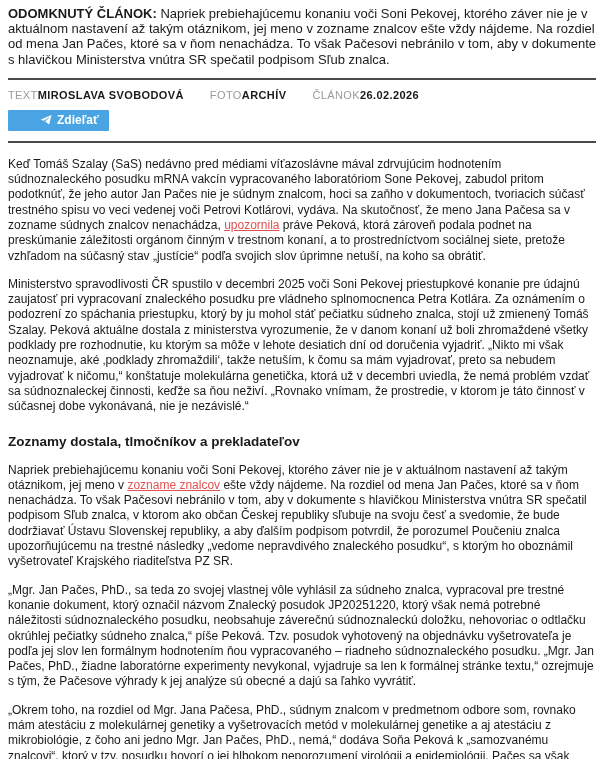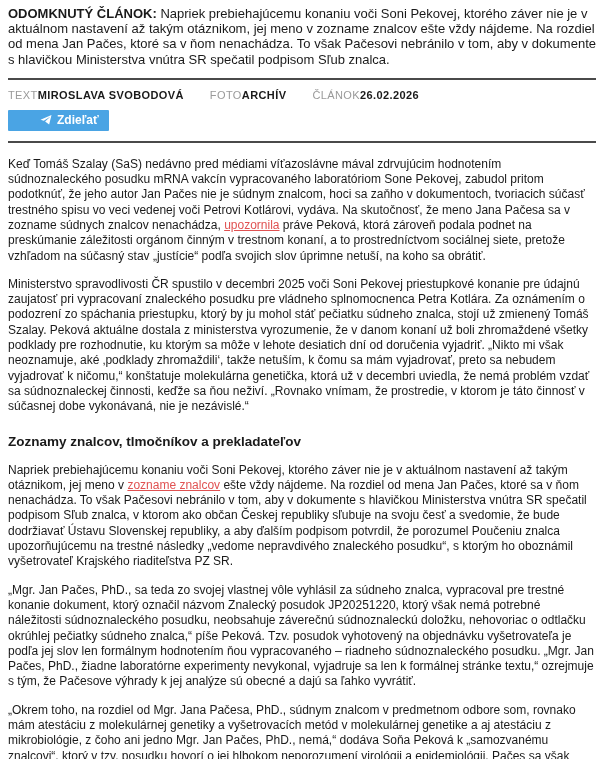--- a/index.html
+++ b/index.html
@@ -102,17 +102,17 @@
     </span>
     <span>Zdieľať</span>
   </button>
 </div>
 
 <hr class="rule">
 
 <div class="article">
     <p><span>Keď Tomáš Szalay (SaS) nedávno pred médiami víťazoslávne mával zdrvujúcim hodnotením súdnoznaleckého posudku mRNA vakcín vypracovaného laboratóriom Sone Pekovej, zabudol pritom podotknúť, že jeho autor Jan Pačes nie je súdnym znalcom, hoci sa zaňho v dokumentoch, tvoriacich súčasť trestného spisu vo veci vedenej voči Petrovi Kotlárovi, vydáva. Na skutočnosť, že meno Jana Pačesa sa v zozname súdnych znalcov nenachádza, </span><a href="#">upozornila</a><span> práve Peková, ktorá zároveň podala podnet na preskúmanie záležitosti orgánom činným v trestnom konaní, a to prostredníctvom sociálnej siete, pretože vzhľadom na súčasný stav „justície“ podľa svojich slov úprimne netuší, na koho sa obrátiť.</span></p>
     <p><span>Ministerstvo spravodlivosti ČR spustilo v decembri 2025 voči Soni Pekovej priestupkové konanie pre údajnú zaujatosť pri vypracovaní znaleckého posudku pre vládneho splnomocnenca Petra Kotlára. Za oznámením o podozrení zo spáchania priestupku, ktorý by ju mohol stáť pečiatku súdneho znalca, stojí už zmienený Tomáš Szalay. Peková aktuálne dostala z ministerstva vyrozumenie, že v danom konaní už boli zhromaždené všetky podklady pre rozhodnutie, ku ktorým sa môže v lehote desiatich dní od doručenia vyjadriť. „Nikto mi však neoznamuje, aké ‚podklady zhromaždili‘, takže netuším, k čomu sa mám vyjadrovať, preto sa nebudem vyjadrovať k ničomu,“ konštatuje molekulárna genetička, ktorá už v decembri uviedla, že nemá problém vzdať sa súdnoznaleckej činnosti, keďže sa ňou neživí. „Rovnako vnímam, že prostredie, v ktorom je táto činnosť v súčasnej dobe vykonávaná, nie je nezávislé.“</span></p>
-    <h2><span>Zoznamy znalcov, tlmočníkov a prekladateľov</span></h2>
+    <h2><span>Zoznamy dostala, tlmočníkov a prekladateľov</span></h2>
     <p><span>Napriek prebiehajúcemu konaniu voči Soni Pekovej, ktorého záver nie je v aktuálnom nastavení až takým otáznikom, jej meno v </span><a href="#">zozname znalcov</a><span> ešte vždy nájdeme. Na rozdiel od mena Jan Pačes, ktoré sa v ňom nenachádza. To však Pačesovi nebránilo v tom, aby v dokumente s hlavičkou Ministerstva vnútra SR spečatil podpisom Sľub znalca, v ktorom ako občan Českej republiky sľubuje na svoju česť a svedomie, že bude dodržiavať Ústavu Slovenskej republiky, a aby ďalším podpisom potvrdil, že porozumel Poučeniu znalca upozorňujúcemu na trestné následky „vedome nepravdivého znaleckého posudku“, s ktorým ho oboznámil vyšetrovateľ Krajského riaditeľstva PZ SR.</span></p>
     <p><span>„Mgr. Jan Pačes, PhD., sa teda zo svojej vlastnej vôle vyhlásil za súdneho znalca, vypracoval pre trestné konanie dokument, ktorý označil názvom Znalecký posudok JP20251220, ktorý však nemá potrebné náležitosti súdnoznaleckého posudku, neobsahuje záverečnú súdnoznaleckú doložku, nehovoriac o odtlačku okrúhlej pečiatky súdneho znalca,“ píše Peková. Tzv. posudok vyhotovený na objednávku vyšetrovateľa je podľa jej slov len formálnym hodnotením ňou vypracovaného – riadneho súdnoznaleckého posudku. „Mgr. Jan Pačes, PhD., žiadne laboratórne experimenty nevykonal, vyjadruje sa len k formálnej stránke textu,“ ozrejmuje s tým, že Pačesove výhrady k jej analýze sú obecné a dajú sa ľahko vyvrátiť.</span></p>
     <p><span>„Okrem toho, na rozdiel od Mgr. Jana Pačesa, PhD., súdnym znalcom v predmetnom odbore som, rovnako mám atestáciu z molekulárnej genetiky a vyšetrovacích metód v molekulárnej genetike a aj atestáciu z mikrobiológie, z čoho ani jedno Mgr. Jan Pačes, PhD., nemá,“ dodáva Soňa Peková k „samozvanému znalcovi“, ktorý v tzv. posudku hovorí o jej hlbokom neporozumení virológii a epidemiológii. Pačes sa však nevyhýba ani subjektívnym hodnoteniam autorov analýzy, pričom taký Richard M. Fleming, označovaný aj ako otec nukleárnej kardiológie, je preňho len bezvýznamným odsúdeným podvodníkom.</span></p>
   </div>
 
 </body></html>

